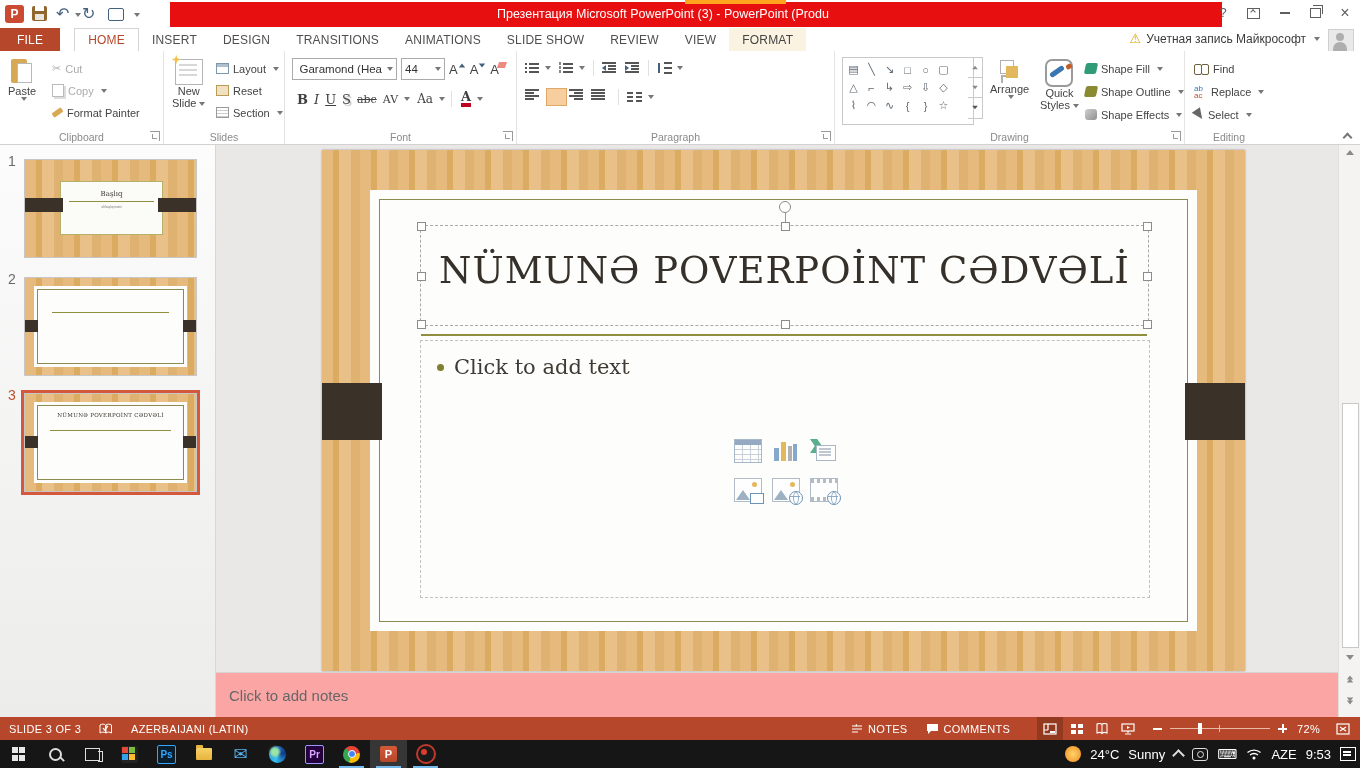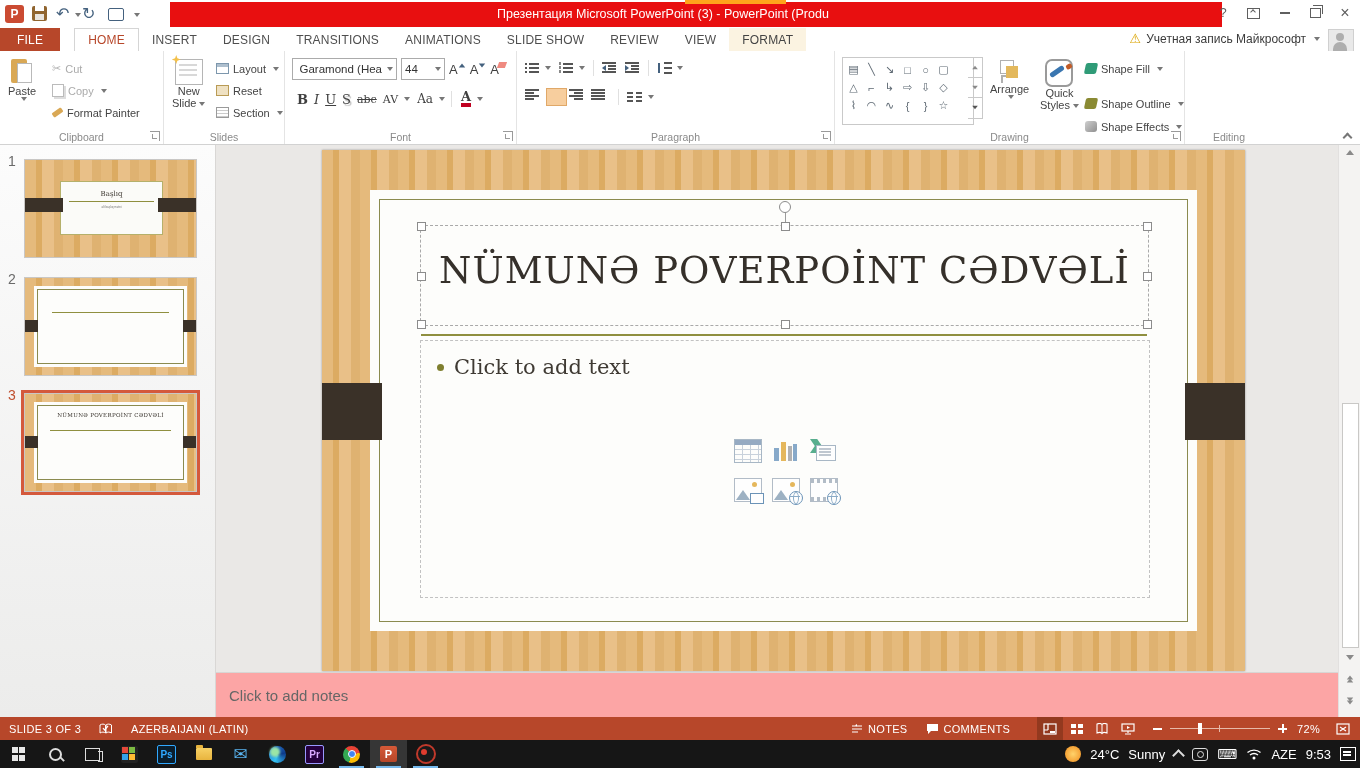--- a/index.html
+++ b/index.html
@@ -361,36 +361,52 @@
         <span class="qs-ic"></span>
         <span>Quick</span>
         <span><span>Styles</span><span class="dd"></span></span>
       </div>
       <div style="position:absolute;left:250px;top:8px">
         <div class="smallbtn">
             <span class="fill-ic"></span>
             <span>Shape Fill</span>
             <span class="dd"></span>
           </div>
-        <div class="smallbtn" style="margin-top:16px">
+        <div class="smallbtn" style="margin-top:4px">
             <span class="out-ic"></span>
             <span>Shape Outline</span>
             <span class="dd"></span>
           </div>
         <div class="smallbtn" style="margin-top:4px">
             <span class="eff-ic"></span>
             <span>Shape Effects</span>
             <span class="dd"></span>
           </div>
       </div>
       <div class="grp-label">Drawing</div>
       <div class="launcher"></div>
     </div>
 
     <div class="grp" style="width:88px;border-right:none">
+      <div style="position:absolute;left:9px;top:8px">
+        <div class="smallbtn">
+            <span class="find-ic"></span>
+            <span>Find</span>
+          </div>
+        <div class="smallbtn" style="margin-top:4px">
+            <span style="font-size:8px;line-height:7px;color:#3a76b0;width:13px"><span>ab</span><br><span style="color:#c0502f">ac</span></span>
+            <span>Replace</span>
+            <span class="dd"></span>
+          </div>
+        <div class="smallbtn" style="margin-top:4px">
+            <span class="sel-ic"></span>
+            <span>Select</span>
+            <span class="dd"></span>
+          </div>
+      </div>
       <div class="grp-label">Editing</div>
     </div>
     <div style="flex:1;position:relative">
       <div class="collapse-chev"></div>
     </div>
   </div>
 
   <div class="thumbpanel">
     <span class="thumbnum" style="left:8px;top:8px">1</span>
     <div class="thumb wood" style="top:14px">

